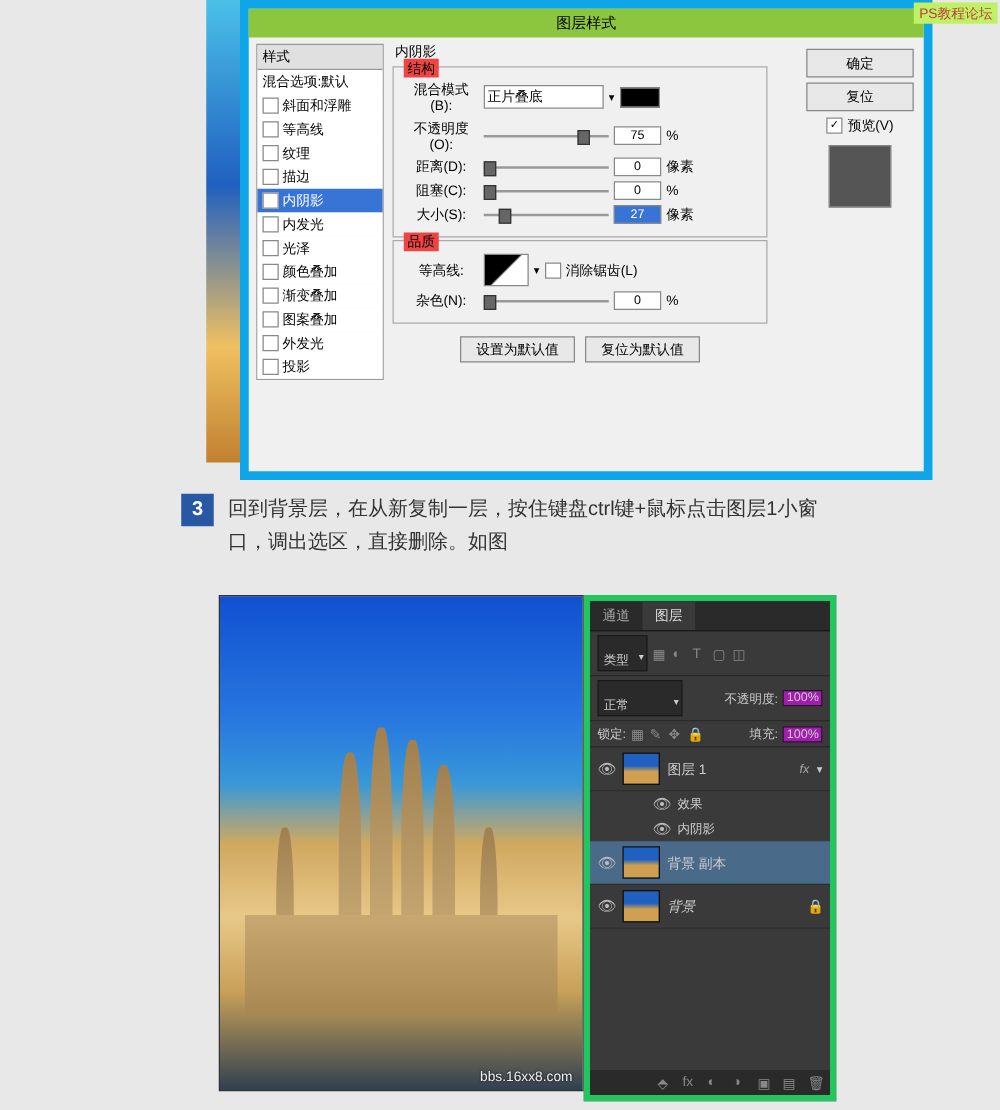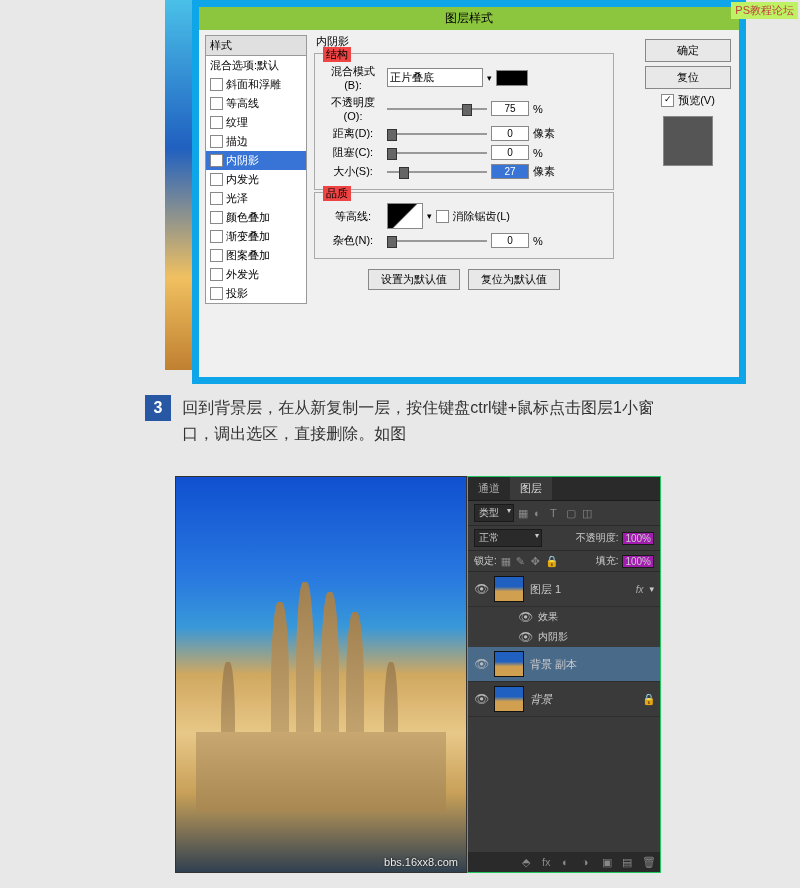--- a/index.html
+++ b/index.html
@@ -33,26 +33,26 @@
 .btm-btns{display:flex;gap:8px;justify-content:center;margin-top:6px}
 .btm-btns .btn{display:inline-block;padding:2px 12px}
 .img-strip{position:absolute;top:0;left:165px;width:45px;height:370px;background:linear-gradient(#4ac0e8 0%,#2060c0 40%,#f0c060 75%,#c08030 100%);z-index:-1}
 .step{position:absolute;top:395px;left:145px;right:120px}
 .step-num{display:inline-block;width:26px;height:26px;background:#2857a4;color:#fff;text-align:center;line-height:26px;font-size:16px;font-weight:bold;vertical-align:top}
 .step-text{display:inline-block;margin-left:8px;font-size:16px;color:#333;line-height:26px;width:490px;vertical-align:top}
 .lower{position:absolute;top:476px;left:175px}
 .main-img{width:290px;height:395px;background:linear-gradient(180deg,#1050d0 0%,#2878e0 25%,#3898d8 38%,#d0a860 50%,#e8c888 65%,#c8a058 80%,#304050 100%);border:1px solid #333;position:relative;float:left}
 .cathedral{position:absolute;bottom:60px;left:20px;right:20px;height:220px}
 .spire{position:absolute;bottom:0;background:linear-gradient(#a08050,#d8b880);border-radius:40% 40% 0 0}
-.layers-panel{width:192px;height:395px;background:#3a3a3a;color:#ccc;font-size:11px;float:left;border:1px solid #22c55e}
+.layers-panel{width:192px;height:395px;background:#3a3a3a;color:#ccc;font-size:11px;float:left;border:5px solid #22c55e}
 .panel-tabs{display:flex;background:#2a2a2a;border-bottom:1px solid #1a1a1a}
 .panel-tab{padding:4px 10px;font-size:11px;color:#aaa}
 .panel-tab.active{background:#3a3a3a;color:#ddd}
 .panel-row{display:flex;align-items:center;padding:3px 6px;gap:4px;border-bottom:1px solid #2a2a2a}
-.dd{background:#2a2a2a;border:1px solid #1a1a1a;padding:1px 14px 1px 4px;font-size:10px;color:#ccc;position:relative}
+.dd{background:#2a2a2a;border:1px solid #1a1a1a;padding:12px 14px 1px 4px;font-size:10px;color:#ccc;position:relative}
 .dd::after{content:"▾";position:absolute;right:2px;font-size:8px}
 .layer-item{display:flex;align-items:center;padding:4px 6px;gap:6px;border-bottom:1px solid #2e2e2e}
 .layer-item.sel{background:#4a6a8a}
 .eye{width:14px;height:14px;color:#bbb;font-size:12px;text-align:center}
 .thumb{width:28px;height:24px;background:linear-gradient(#2060c0 40%,#d0a050 60%);border:1px solid #111}
 .layer-name{flex:1;font-size:11px}
 .fx-badge{font-size:10px;font-style:italic;color:#aaa}
 .sub-fx{padding:3px 6px 3px 50px;font-size:10px;display:flex;align-items:center;gap:6px}
 .panel-footer{position:absolute;bottom:0;width:192px;background:#2a2a2a;padding:4px 6px;display:flex;gap:8px;justify-content:flex-end;color:#888;font-size:11px;box-sizing:border-box}
 .ico{width:12px;height:12px;display:inline-block;color:#888}

